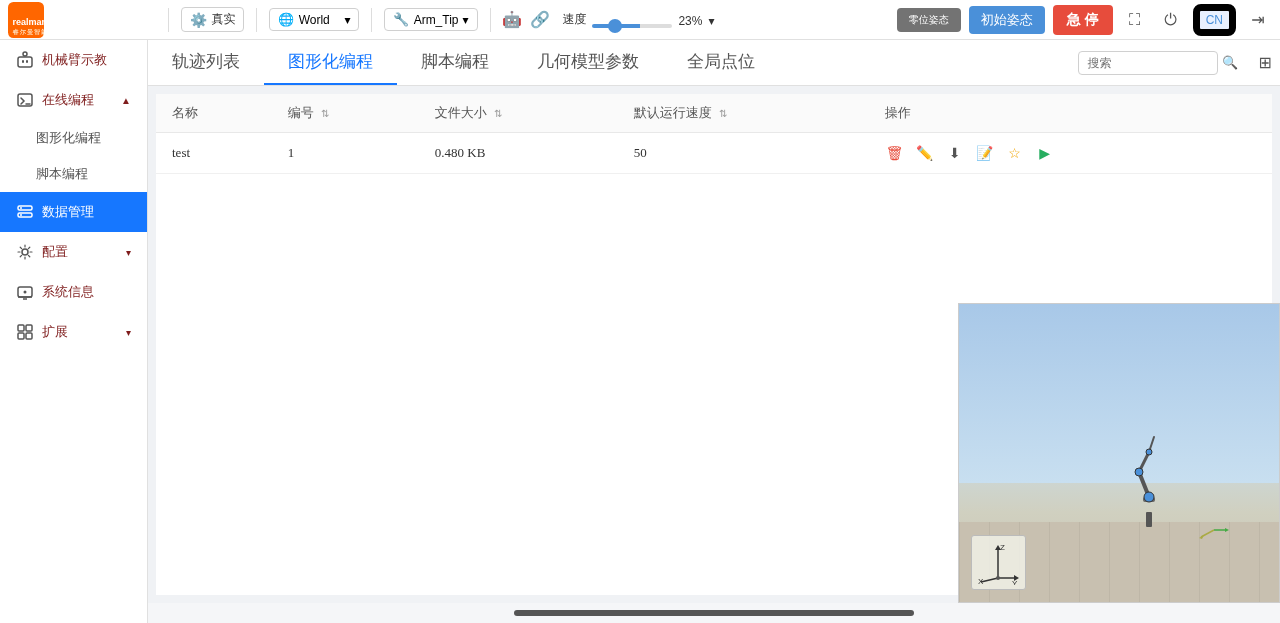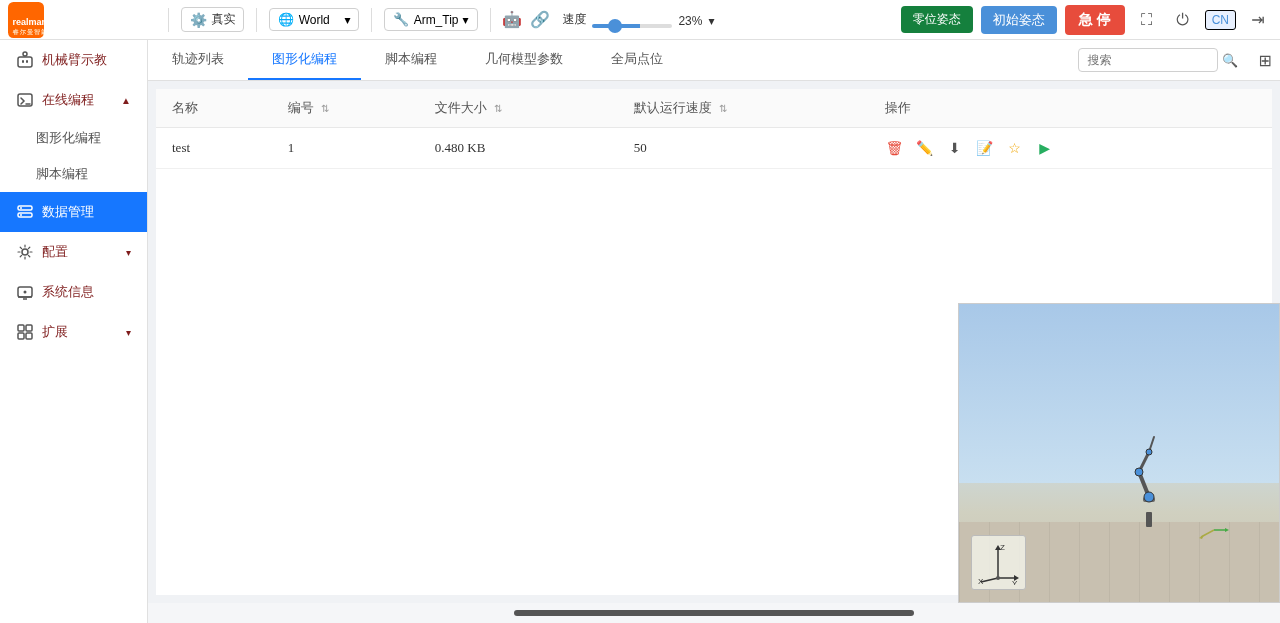--- a/index.html
+++ b/index.html
@@ -12,41 +12,41 @@
     }
     .logo { display: flex; align-items: center; gap: 6px; width: 148px; }
     .logo-icon { width: 36px; height: 36px; }
     .topbar-sep { width: 1px; height: 24px; background: #ddd; margin: 0 4px; }
     .topbar-item { display: flex; align-items: center; gap: 4px; padding: 3px 8px; border: 1px solid #d0d0d0; border-radius: 4px; background: #fff; cursor: pointer; font-size: 12px; color: #333; }
     .topbar-dropdown { display: flex; align-items: center; gap: 4px; padding: 3px 8px; border: 1px solid #d0d0d0; border-radius: 4px; background: #fff; min-width: 90px; font-size: 12px; cursor: pointer; }
     .speed-section { display: flex; align-items: flex-end; gap: 6px; font-size: 12px; color: #333; margin-left: 4px; }
     .speed-slider { -webkit-appearance: none; width: 80px; height: 4px; border-radius: 2px; background: linear-gradient(to right, #4a90d9 60%, #ddd 60%); outline: none; cursor: pointer; }
     .speed-slider::-webkit-slider-thumb { -webkit-appearance: none; width: 14px; height: 14px; border-radius: 50%; background: #4a90d9; cursor: pointer; }
     .topbar-right { margin-left: auto; display: flex; align-items: center; gap: 8px; }
-    .btn-zero { background: #15803d; color: #fff; border: none; border-radius: 4px; padding: 5px 12px; cursor: pointer; font-size: 12px; }
+    .btn-zero { background: #737373; color: #fff; border: none; border-radius: 4px; padding: 5px 12px; cursor: pointer; font-size: 10px; }
     .btn-init { background: #4a90d9; color: #fff; border: none; border-radius: 4px; padding: 5px 12px; cursor: pointer; font-size: 13px; }
     .btn-stop { background: #e74c3c; color: #fff; border: none; border-radius: 4px; padding: 6px 14px; cursor: pointer; font-size: 14px; font-weight: bold; }
     .btn-icon { width: 28px; height: 28px; background: none; border: none; cursor: pointer; display: flex; align-items: center; justify-content: center; font-size: 16px; color: #555; }
-    .lang-badge { background: #e8f0fe; border: 1px solid #000000; border-radius: 3px; padding: 2px 6px; font-size: 12px; color: #4a90d9; cursor: pointer; }
+    .lang-badge { background: #e8f0fe; border: 7px solid #000000; border-radius: 8px; padding: 2px 6px; font-size: 12px; color: #4a90d9; cursor: pointer; }
 
     
     .main-layout { display: flex; flex: 1; overflow: hidden; }
 
     
     .sidebar { width: 148px; background: #fff; border-right: 1px solid #e0e0e0; display: flex; flex-direction: column; flex-shrink: 0; overflow-y: auto; }
     .sidebar-item { display: flex; align-items: center; gap: 8px; padding: 11px 16px; cursor: pointer; color: #7f1d1d; font-size: 13px; position: relative; }
     .sidebar-item.active { background: #1677ff; color: #fff; }
     .sidebar-item .chevron { margin-left: auto; font-size: 10px; }
     .sidebar-sub { padding-left: 36px; }
     .sidebar-sub-item { padding: 9px 16px 9px 0; cursor: pointer; color: #555; font-size: 13px; display: flex; align-items: center; }
     .sidebar-icon { width: 18px; height: 18px; flex-shrink: 0; }
 
     
     .tabs { display: flex; background: #fff; border-bottom: 1px solid #e0e0e0; align-items: center; flex-shrink: 0; }
-    .tab { padding: 10px 24px; cursor: pointer; font-size: 13px; color: #555; border-bottom: 2px solid transparent; white-space: nowrap; }
+    .tab { padding: 10px 24px; cursor: pointer; font-size: 17px; color: #555; border-bottom: 2px solid transparent; white-space: nowrap; }
     .tab.active { color: #1677ff; border-bottom: 2px solid #1677ff; background: #fff; }
     .tabs-search { margin-left: auto; display: flex; align-items: center; gap: 4px; padding: 0 12px; }
     .search-input { border: 1px solid #d0d0d0; border-radius: 4px; padding: 4px 8px; font-size: 12px; outline: none; width: 140px; }
     .tabs-panel-btn { padding: 4px 8px; cursor: pointer; color: #555; background: none; border: none; font-size: 16px; }
 
     
     .table-container { flex: 1; background: #fff; margin: 8px; overflow-y: auto; font-family: Liberation Serif, serif; }
     table { width: 100%; border-collapse: collapse; }
     thead tr { border-bottom: 1px solid #e8e8e8; }
     th { padding: 10px 16px; text-align: left; font-weight: normal; color: #555; font-size: 13px; background: #fafafa; white-space: nowrap; }

